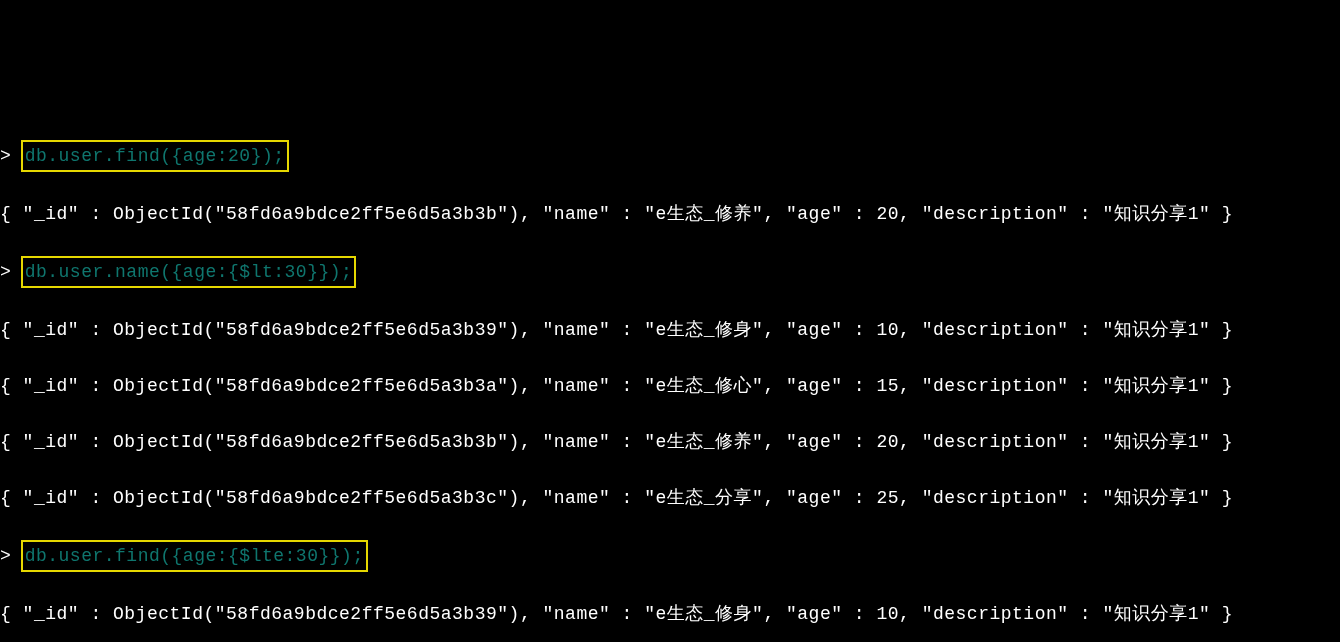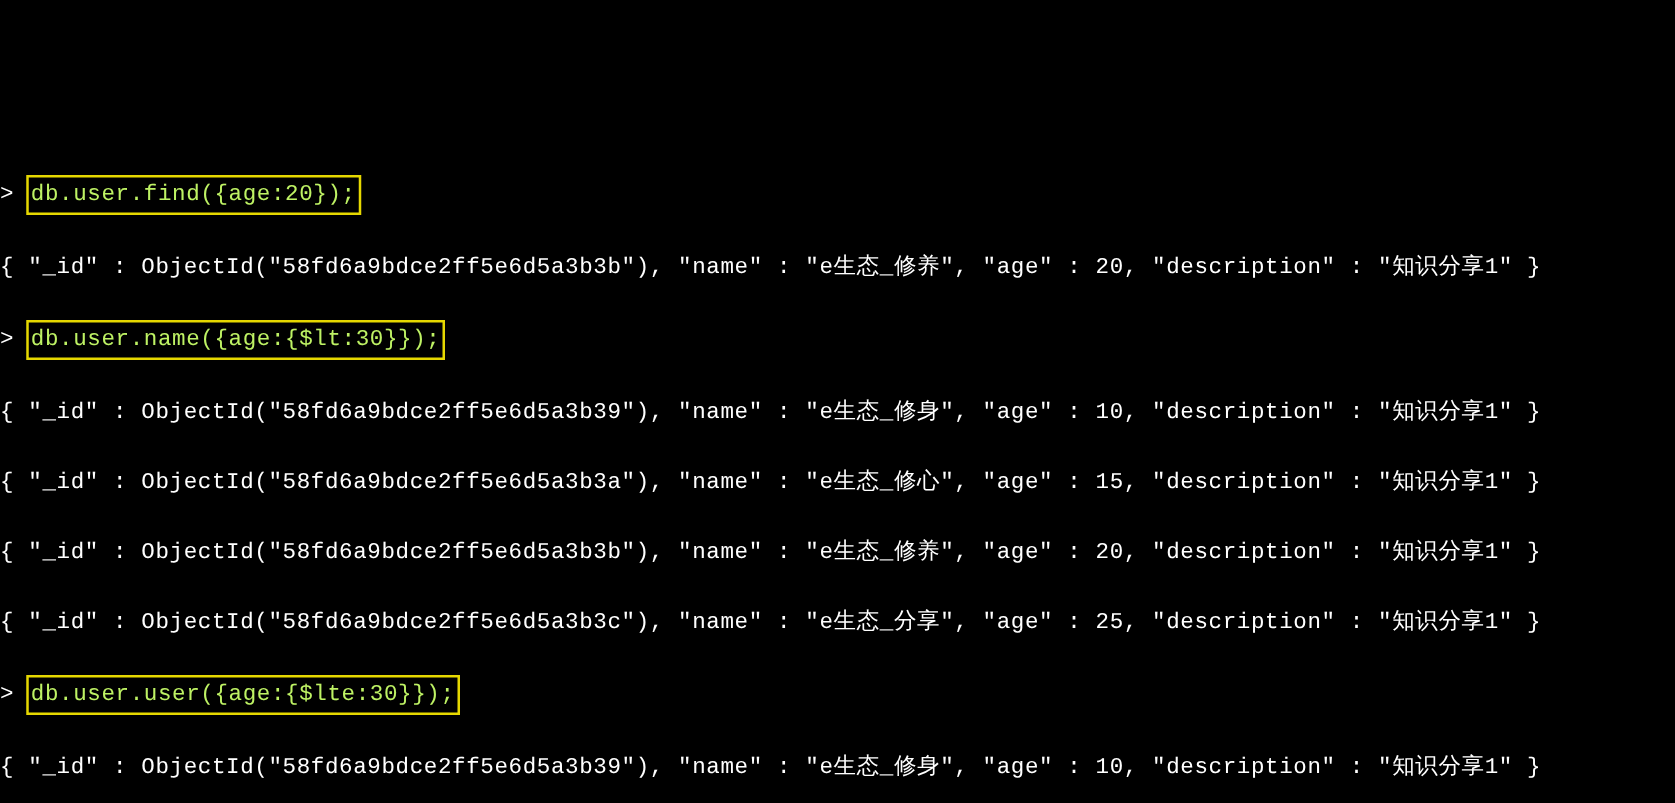--- a/index.html
+++ b/index.html
@@ -28,37 +28,37 @@
   .prompt {
     color: #ffffff;
   }
   .highlight-box {
     display: inline-block;
     border: 2px solid #e6d800;
     padding: 0 2px;
     margin-left: -2px;
   }
   .cmd-text {
-    color: #bef264;
+    color: #0f766e;
   }
 </style>
 </head>
 <body>
 
 
 
 <div class="terminal">
 <span class="line prompt-line"><span class="prompt">&gt;</span> <span class="highlight-box"><span class="cmd-text">db.user.find({age:20});</span></span></span>
 <span class="line">{ "_id" : ObjectId("58fd6a9bdce2ff5e6d5a3b3b"), "name" : "e生态_修养", "age" : 20, "description" : "知识分享1" }</span>
 <span class="line prompt-line"><span class="prompt">&gt;</span> <span class="highlight-box"><span class="cmd-text">db.user.name({age:{$lt:30}});</span></span></span>
 <span class="line">{ "_id" : ObjectId("58fd6a9bdce2ff5e6d5a3b39"), "name" : "e生态_修身", "age" : 10, "description" : "知识分享1" }</span>
 <span class="line">{ "_id" : ObjectId("58fd6a9bdce2ff5e6d5a3b3a"), "name" : "e生态_修心", "age" : 15, "description" : "知识分享1" }</span>
 <span class="line">{ "_id" : ObjectId("58fd6a9bdce2ff5e6d5a3b3b"), "name" : "e生态_修养", "age" : 20, "description" : "知识分享1" }</span>
 <span class="line">{ "_id" : ObjectId("58fd6a9bdce2ff5e6d5a3b3c"), "name" : "e生态_分享", "age" : 25, "description" : "知识分享1" }</span>
-<span class="line prompt-line"><span class="prompt">&gt;</span> <span class="highlight-box"><span class="cmd-text">db.user.user({age:{$lte:30}});</span></span></span>
+<span class="line prompt-line"><span class="prompt">&gt;</span> <span class="highlight-box"><span class="cmd-text">db.user.find({age:{$lte:30}});</span></span></span>
 <span class="line">{ "_id" : ObjectId("58fd6a9bdce2ff5e6d5a3b39"), "name" : "e生态_修身", "age" : 10, "description" : "知识分享1" }</span>
 
 
 
 
 </div>
 
 
 
 

